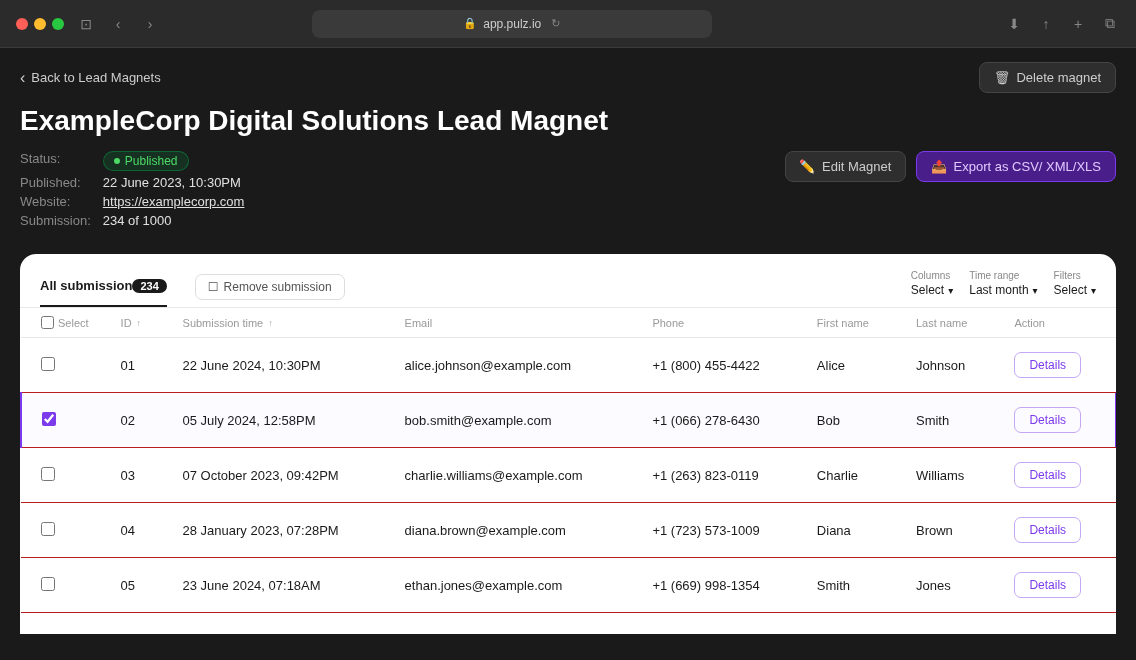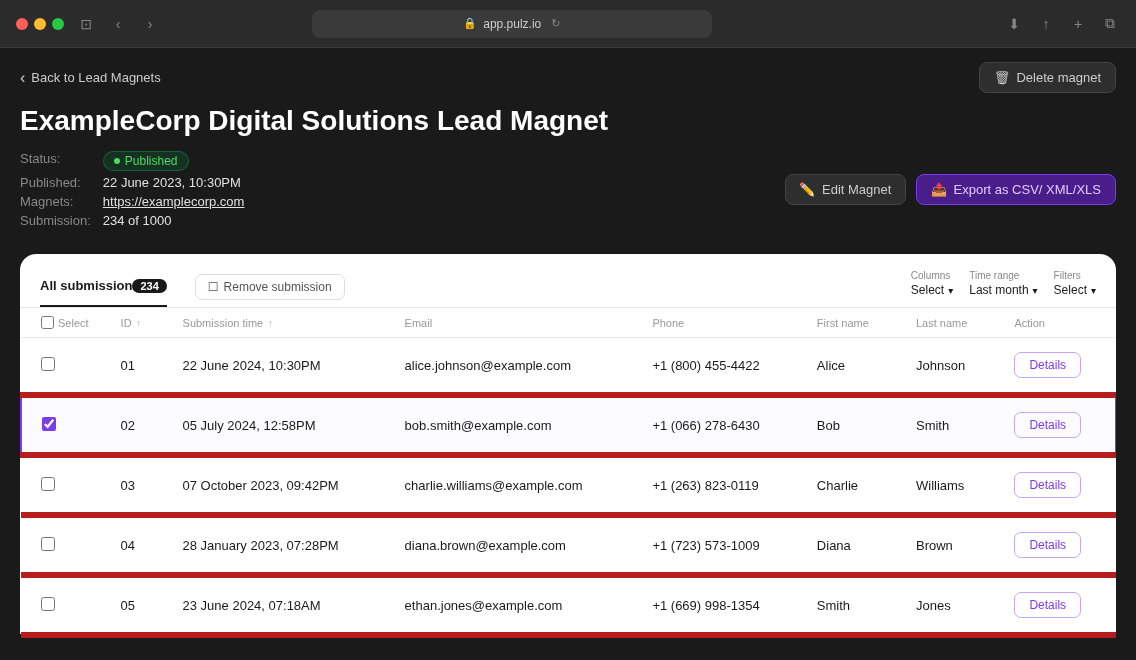--- a/index.html
+++ b/index.html
@@ -307,21 +307,21 @@
 
     .submissions-table th:first-child {
       padding-left: 20px;
       width: 50px;
     }
 
     .submissions-table td {
       padding: 14px 16px;
       font-size: 13px;
       color: #1a1a1a;
-      border-bottom: 6px solid #b91c1c;
+      border-bottom: 1px solid #b91c1c;
     }
 
     .submissions-table td:first-child {
       padding-left: 20px;
     }
 
     .submissions-table tr.selected-row {
       border: 1.5px solid #7c3aed;
       background: rgba(124, 58, 237, 0.02);
     }
@@ -408,34 +408,34 @@
       <span>Back to Lead Magnets</span>
     </a>
     <button class="delete-magnet-btn">
       <span>🗑</span>
       <span>Delete magnet</span>
     </button>
   </div>
 
   <h1 class="page-title">ExampleCorp Digital Solutions Lead Magnet</h1>
 
-  <div style="display:flex; justify-content:space-between; align-items:center; margin-bottom:10px;">
+  <div style="display:flex; justify-content:space-between; align-items:flex-start; margin-bottom:10px;">
     <div class="meta-grid">
       <span class="meta-label">Status:</span>
       <span class="meta-value">
         <span class="status-badge">
           <span class="status-dot"></span>
           <span>Published</span>
         </span>
       </span>
 
       <span class="meta-label">Published:</span>
       <span class="meta-value">22 June 2023, 10:30PM</span>
 
-      <span class="meta-label">Magnets:</span>
+      <span class="meta-label">Website:</span>
       <span class="meta-value">
         <a href="#">https://examplecorp.com</a>
       </span>
 
       <span class="meta-label">Submission:</span>
       <span class="meta-value">234 of 1000</span>
     </div>
 
     <div class="action-row">
       <button class="edit-magnet-btn">

